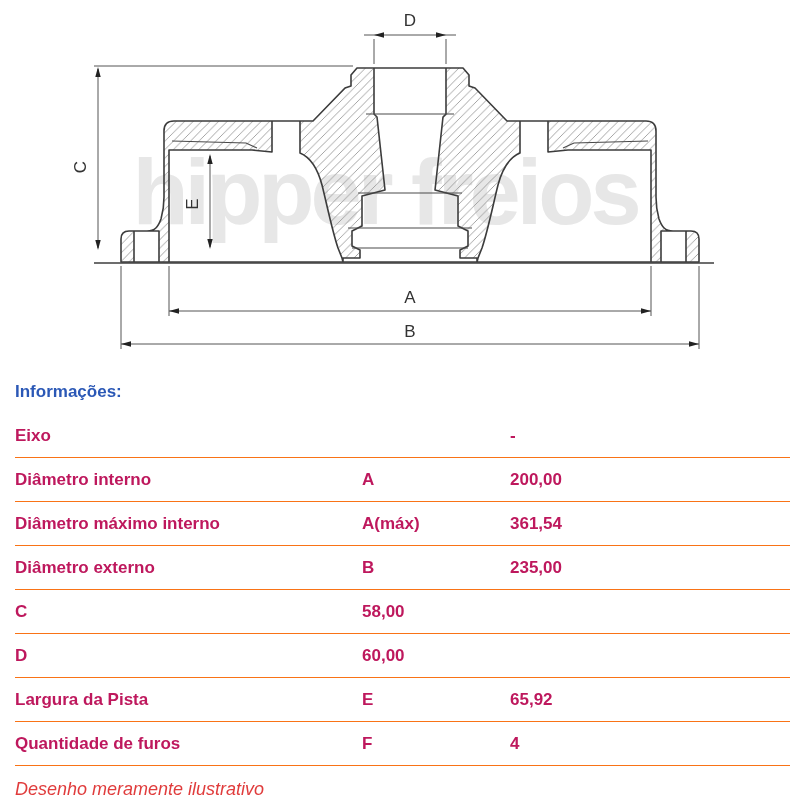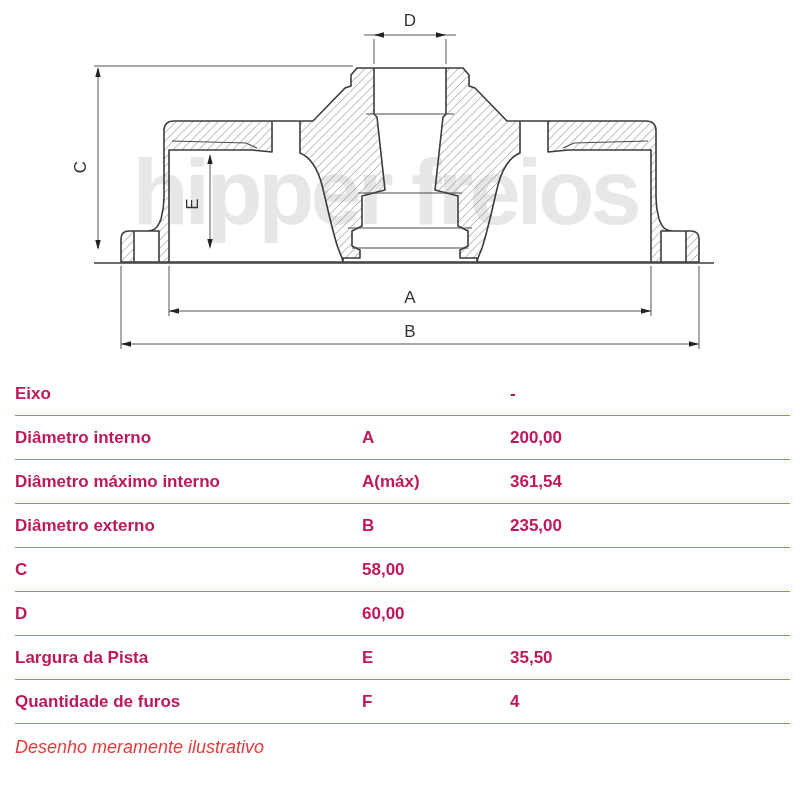--- a/index.html
+++ b/index.html
@@ -113,20 +113,21 @@
       <text x="410" y="26">D</text>
       <text x="86" y="167" transform="rotate(-90 86 167)">C</text>
       <text x="198" y="204" transform="rotate(-90 198 204)">E</text>
       <text x="410" y="303">A</text>
       <text x="410" y="337">B</text>
     </g>
   </svg>
 </div>
 
 <div class="info">
+  <div class="info-heading" style="color:#2b58b6">Informações:</div>
 
   <div class="spec-table">
     <div class="spec-row">
       <div class="cell">Eixo</div>
       <div class="cell"></div>
       <div class="cell">-</div>
     </div>
     <div class="spec-row">
       <div class="cell">Diâmetro interno</div>
       <div class="cell">A</div>
@@ -146,21 +147,21 @@
       <div class="cell">C</div>
       <div class="cell">58,00</div>
     </div>
     <div class="spec-row">
       <div class="cell">D</div>
       <div class="cell">60,00</div>
     </div>
     <div class="spec-row">
       <div class="cell">Largura da Pista</div>
       <div class="cell">E</div>
-      <div class="cell">35,50</div>
+      <div class="cell">65,92</div>
     </div>
     <div class="spec-row">
       <div class="cell">Quantidade de furos</div>
       <div class="cell">F</div>
       <div class="cell">4</div>
     </div>
   </div>
 
   <div class="note" style="color:#e03c3c">Desenho meramente ilustrativo</div>
 </div>

